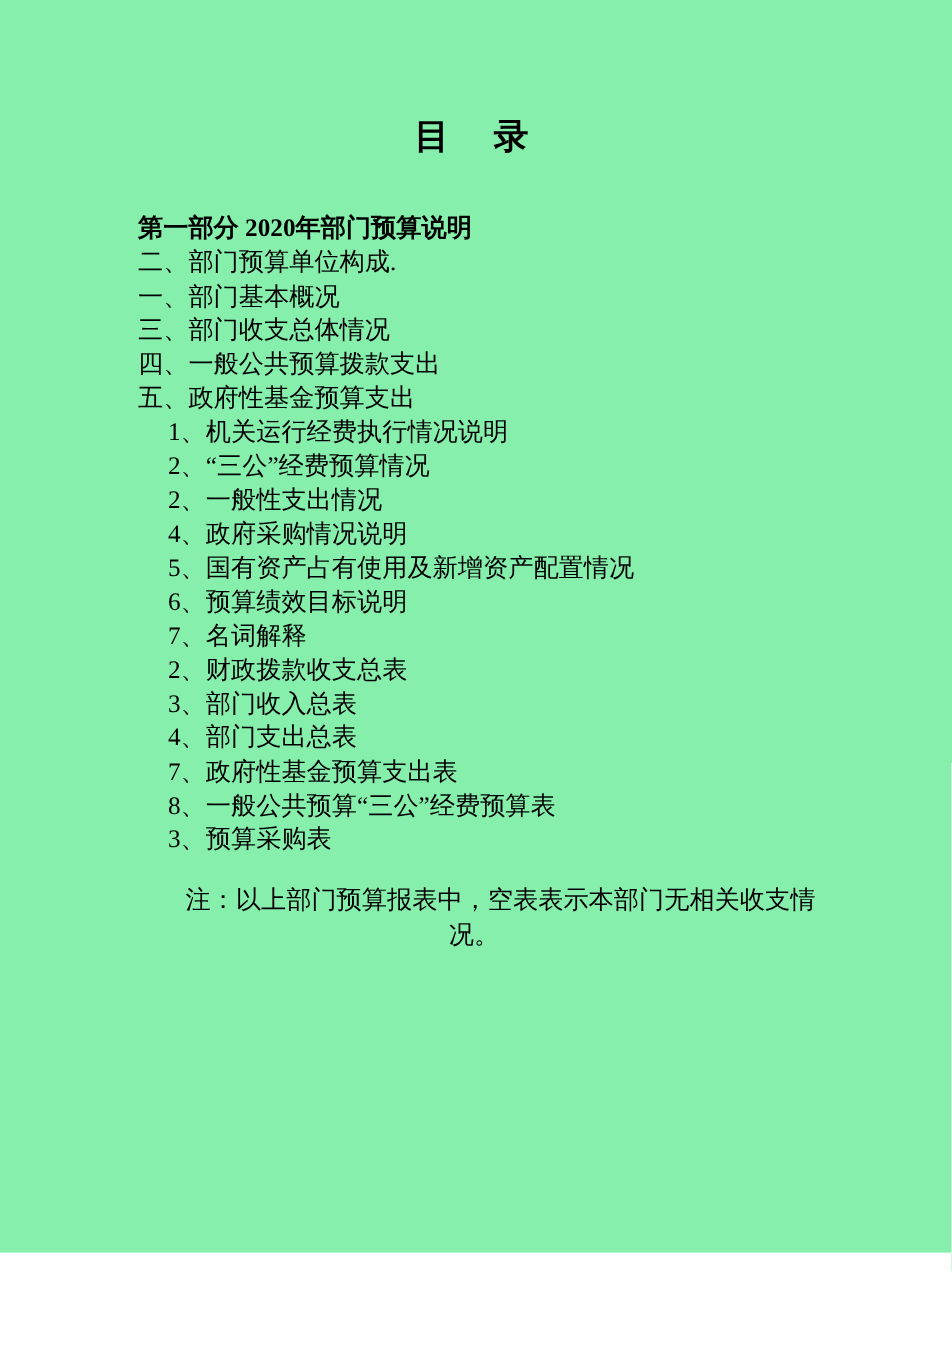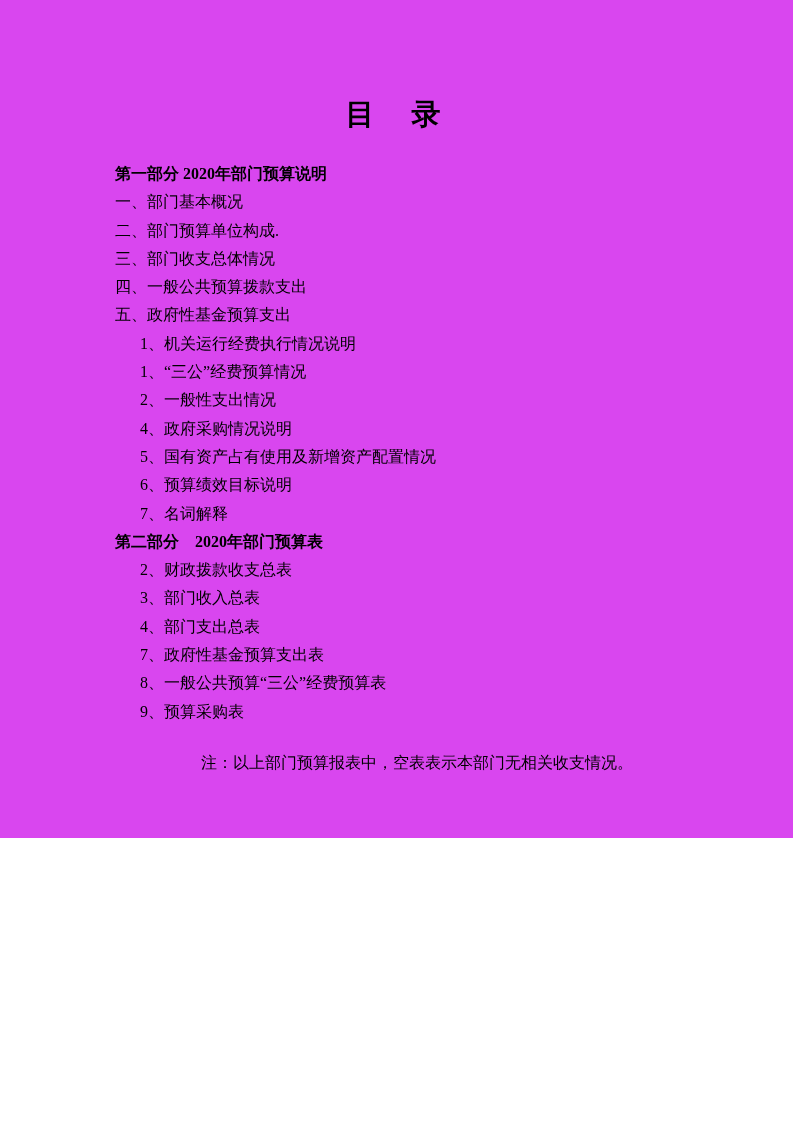--- a/index.html
+++ b/index.html
@@ -1,40 +1,40 @@
 <!DOCTYPE html>
 <html><head>
 <meta charset="utf-8">
 <style>
   html, body { margin: 0; padding: 0; background: #ffffff; }
   .page {
     position: relative;
     width: 793px;
-    height: 838px;
-    background: #d946ef;
+    height: 1044px;
+    background: #86efac;
     color: #000000;
     font-family: "Liberation Serif", "DejaVu Serif", serif;
     box-sizing: border-box;
     padding: 96px 100px 0 97px;
     overflow: hidden;
   }
   .doc-title {
     margin: 0;
     font-family: "Liberation Sans", "DejaVu Sans", sans-serif;
     font-weight: bold;
     font-size: 29px;
     line-height: 36px;
     text-align: center;
     letter-spacing: 4px;
     white-space: pre;
   }
   .toc {
-    margin-top: 28px;
+    margin-top: 44px;
     width: 596px;
-    font-size: 16px;
+    font-size: 21px;
   }
   .sec-heading {
     font-weight: bold;
     line-height: 28.3px;
     margin-left: 18px;
     white-space: pre;
   }
   .toc-line {
     line-height: 28.3px;
     white-space: pre;
@@ -61,40 +61,39 @@
 </head>
 <body>
 
 <div class="page">
 
   <h1 class="doc-title">目　录</h1>
 
   <div class="toc">
 
     <div class="sec-heading">第一部分 2020年部门预算说明</div>
+    <div class="toc-line lvl1">二、部门预算单位构成.</div>
     <div class="toc-line lvl1">一、部门基本概况</div>
-    <div class="toc-line lvl1">二、部门预算单位构成.</div>
     <div class="toc-line lvl1">三、部门收支总体情况</div>
     <div class="toc-line lvl1">四、一般公共预算拨款支出</div>
     <div class="toc-line lvl1">五、政府性基金预算支出</div>
     <div class="toc-line lvl2">1、机关运行经费执行情况说明</div>
-    <div class="toc-line lvl2">1、“三公”经费预算情况</div>
+    <div class="toc-line lvl2">2、“三公”经费预算情况</div>
     <div class="toc-line lvl2">2、一般性支出情况</div>
     <div class="toc-line lvl2">4、政府采购情况说明</div>
     <div class="toc-line lvl2">5、国有资产占有使用及新增资产配置情况</div>
     <div class="toc-line lvl2">6、预算绩效目标说明</div>
     <div class="toc-line lvl2">7、名词解释</div>
 
-    <div class="sec-heading">第二部分　2020年部门预算表</div>
     <div class="toc-line lvl2">2、财政拨款收支总表</div>
     <div class="toc-line lvl2">3、部门收入总表</div>
     <div class="toc-line lvl2">4、部门支出总表</div>
     <div class="toc-line lvl2">7、政府性基金预算支出表</div>
     <div class="toc-line lvl2">8、一般公共预算“三公”经费预算表</div>
-    <div class="toc-line lvl2">9、预算采购表</div>
+    <div class="toc-line lvl2">3、预算采购表</div>
 
     <p class="note">注：以上部门预算报表中，空表表示本部门无相关收支情况。</p>
 
   </div>
 
   <div class="page-number">2</div>
 
 </div>
 
 </body></html>

